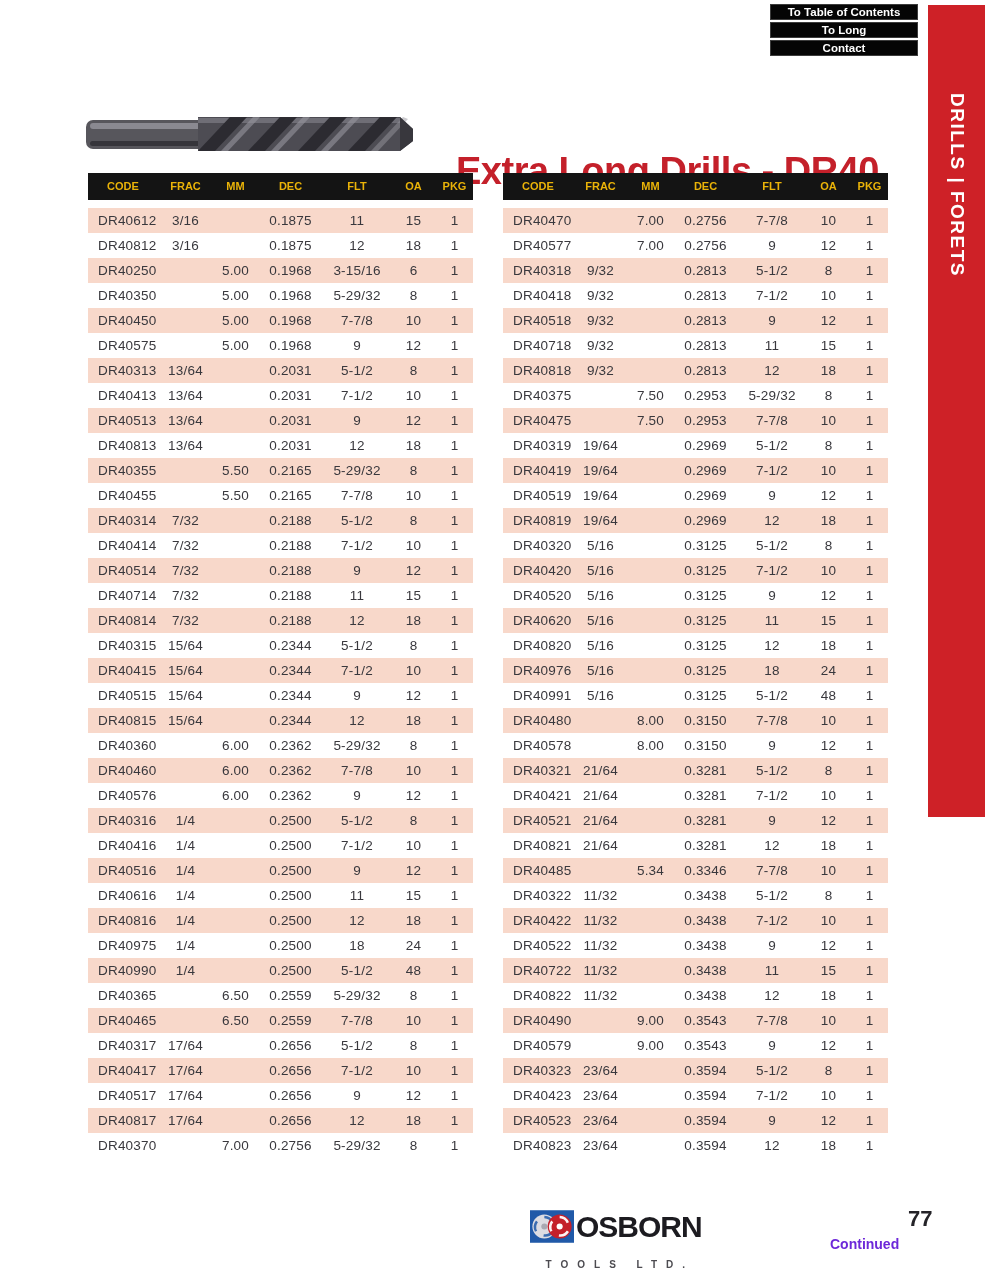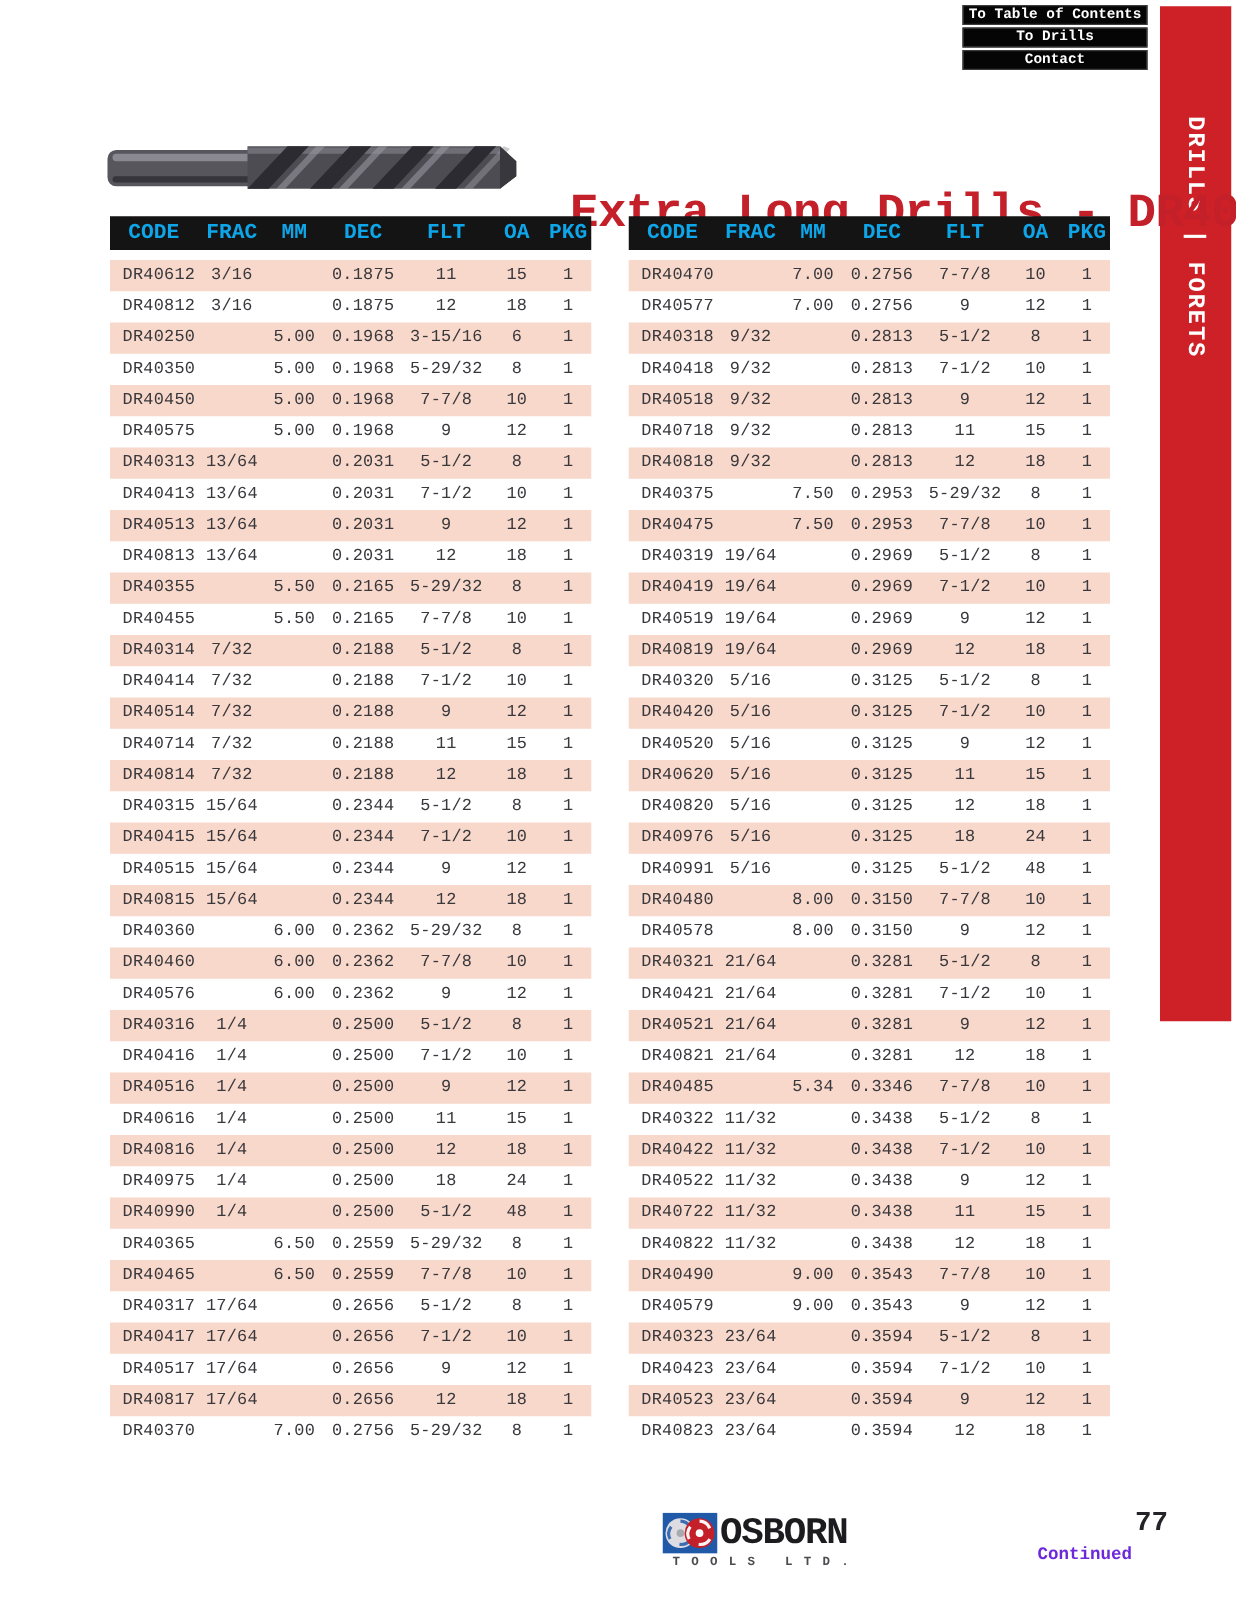--- a/index.html
+++ b/index.html
@@ -1,19 +1,19 @@
 <!DOCTYPE html>
 <html style="--accent-red: #c4202a; --tab-red: #ce2127; --row-pink: #f8d8ca; --header-black: #141414;"><head>
 <meta charset="utf-8">
 <style>
   * { margin:0; padding:0; box-sizing:border-box; }
   html,body { background:#ffffff; }
   .page {
     position:relative; width:989px; height:1280px; background:#ffffff;
-    font-family:Liberation Mono, monospace; overflow:hidden;
+    font-family:Liberation Sans, sans-serif; overflow:hidden;
   }
 
   
   .nav { position:absolute; top:4px; right:71px; width:148px; }
   .nav-btn {
     display:block; height:16px; line-height:14px; margin-bottom:2px;
     background:#050505; border:1px solid #3c3c3c;
     color:#ffffff; font-size:11.5px; font-weight:bold; text-align:center;
     cursor:pointer;
   }
@@ -39,55 +39,55 @@
   }
 
   
   .tables { position:absolute; left:88px; top:173px; display:flex; gap:30px; }
   .data-table { width:385px; }
   .trow { display:flex; height:25px; line-height:25px; }
   .trow.thead {
     height:27px; line-height:27px; background:var(--header-black,#141414);
     margin-bottom:8px;
   }
-  .th { color:#0ea5e9; font-weight:bold; font-size:17px; text-align:center; }
+  .th { color:#eab308; font-weight:bold; font-size:11px; text-align:center; }
   .td { font-size:13.5px; color:#39383d; text-align:center; letter-spacing:0.2px; }
   .trow.pink { background:var(--row-pink,#f8d8ca); }
   .c0{width:70px}.c1{width:55px}.c2{width:45px}.c3{width:65px}.c4{width:68px}.c5{width:45px}.c6{width:37px}
   .td.c0 { text-align:left; padding-left:10px; }
 
   
   .continued {
     position:absolute; left:830px; top:1198px;
     font-size:14px; font-weight:bold; color:#6d28d9;margin-top:38px;
   }
   .footer { position:absolute; left:528px; top:1210px; }
   .brand-row { display:flex; align-items:center; }
   .brand-word {
     font-size:30px; font-weight:bold; letter-spacing:-1px; color:#1c1b20;
     line-height:32px;
   }
   .brand-logo { display:inline-block; width:44px; height:33px; margin:0 2px; }
   .brand-sub {
     text-align:center; font-size:10px; font-weight:bold; color:#4c4b50;
-    letter-spacing:9px; margin-top:2px; padding-left:10px;
+    letter-spacing:9px; margin-top:16px; padding-left:10px;
   }
   .page-num {
     position:absolute; left:908px; top:1206px;
     font-size:22px; font-weight:bold; color:#242328;
   }
 </style>
 </head>
 <body>
 
 <div class="page">
 
   <div class="nav">
     <div class="nav-btn">To Table of Contents</div>
-    <div class="nav-btn">To Drills</div>
+    <div class="nav-btn">To Long</div>
     <div class="nav-btn">Contact</div>
   </div>
 
   <div class="side-tab">
     <span class="side-tab-label">DRILLS | FORETS</span>
   </div>
 
   <div class="drill-photo">
     <svg viewBox="0 0 332 64" width="332" height="64" aria-hidden="true">
 

